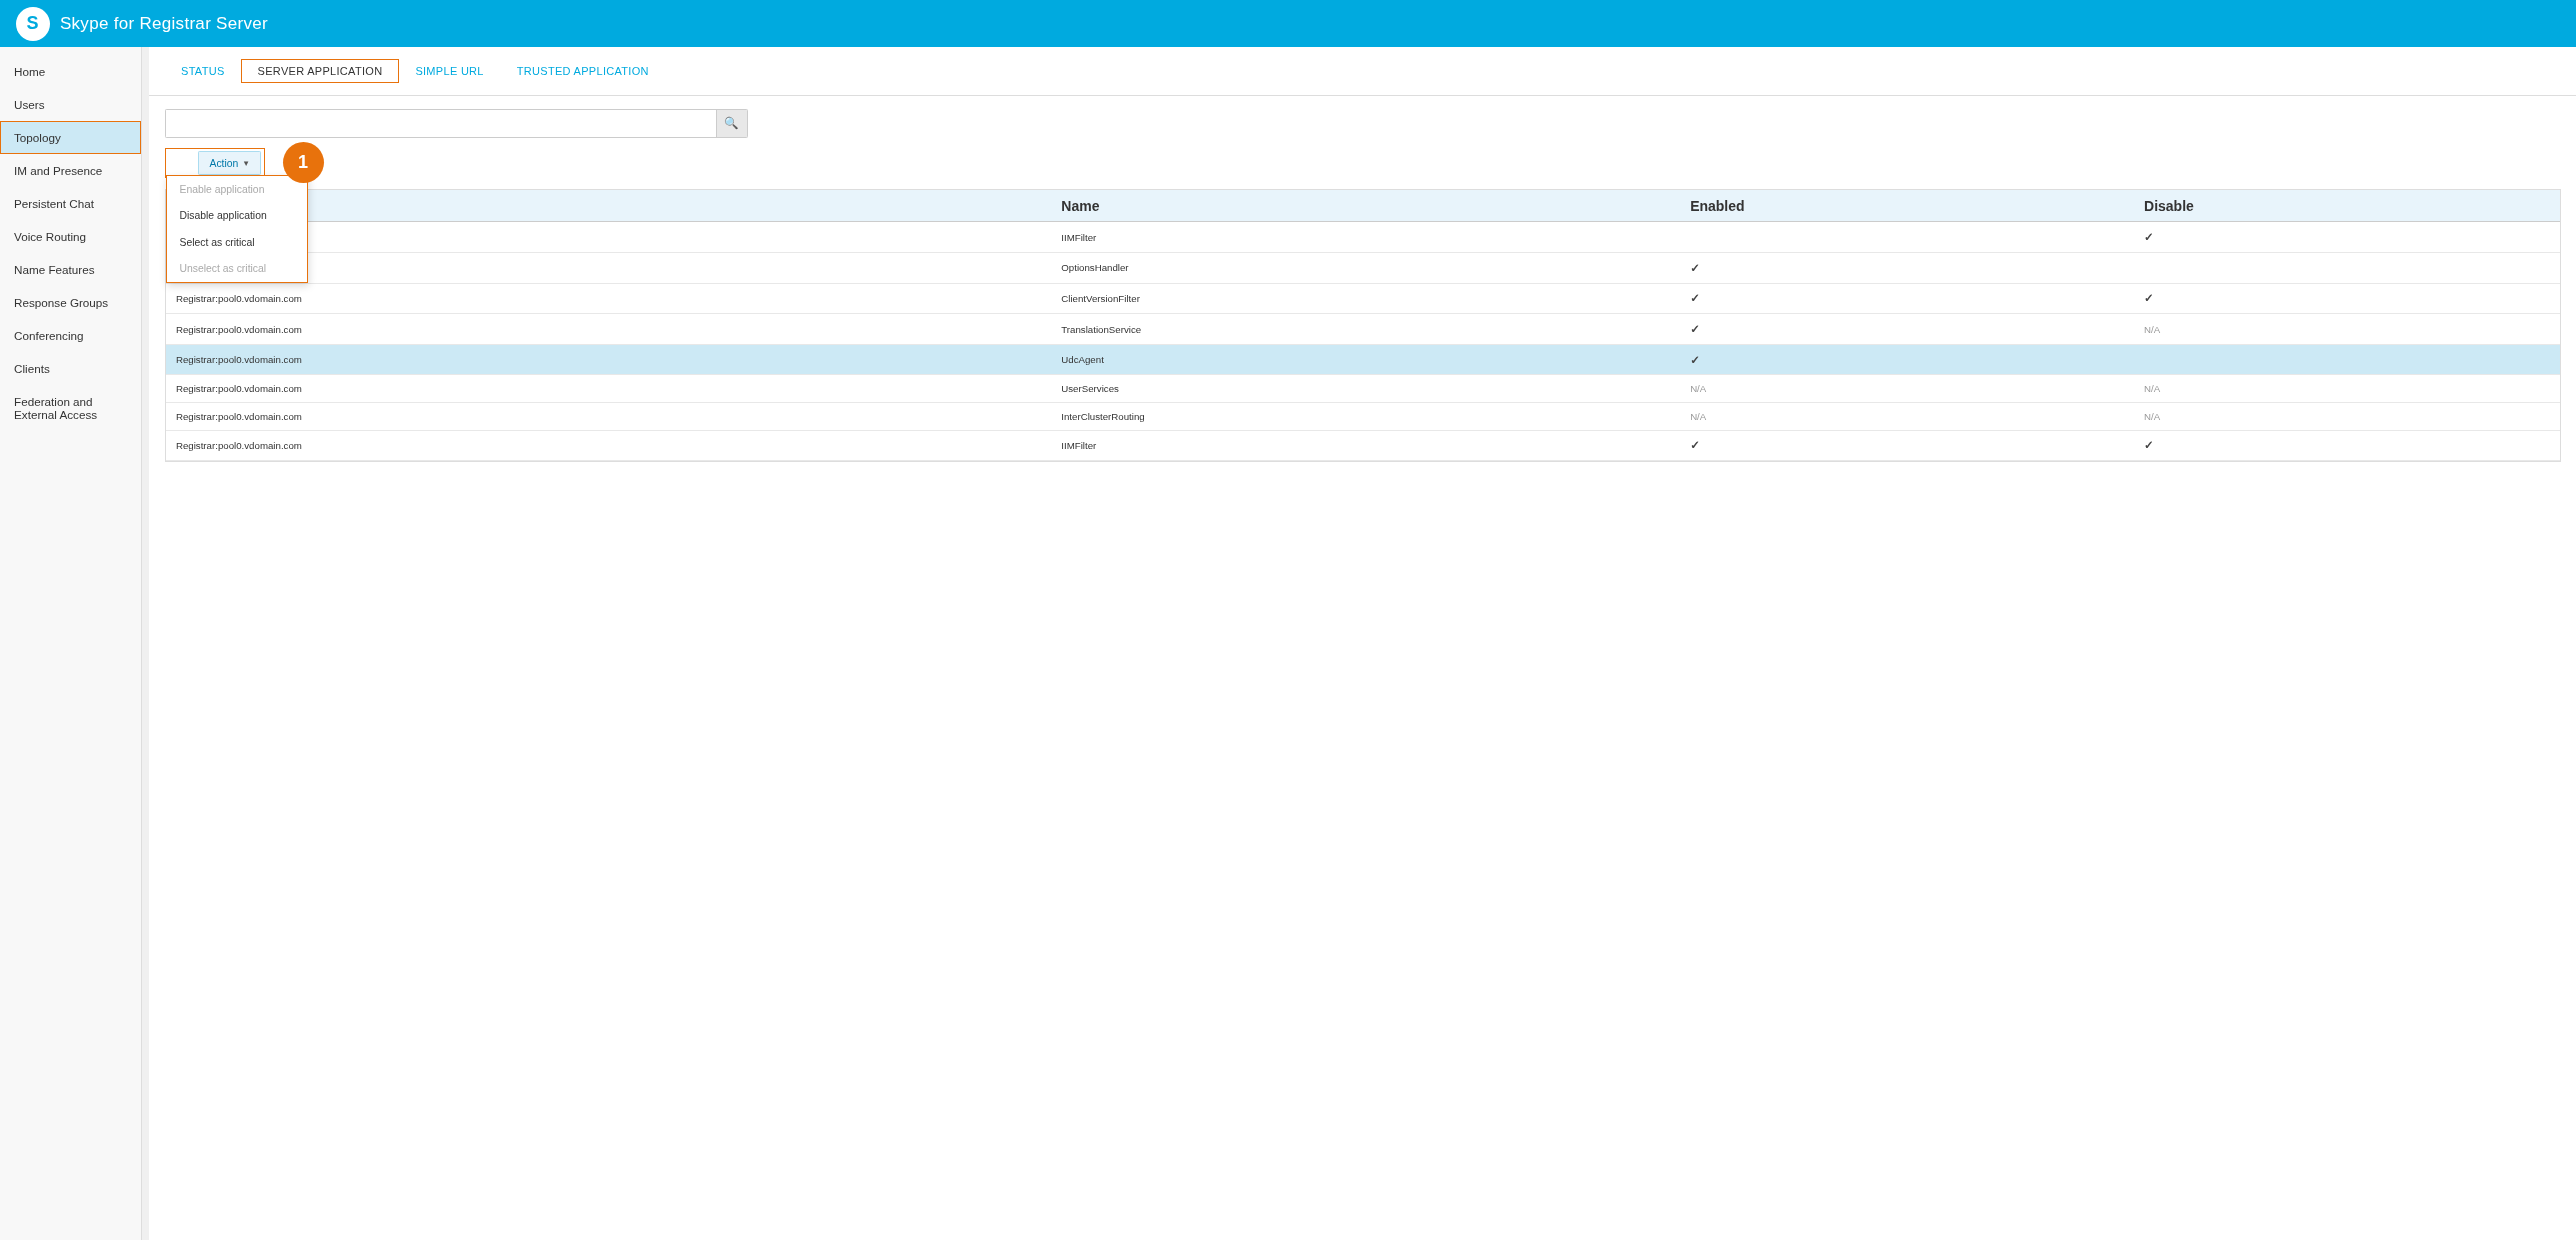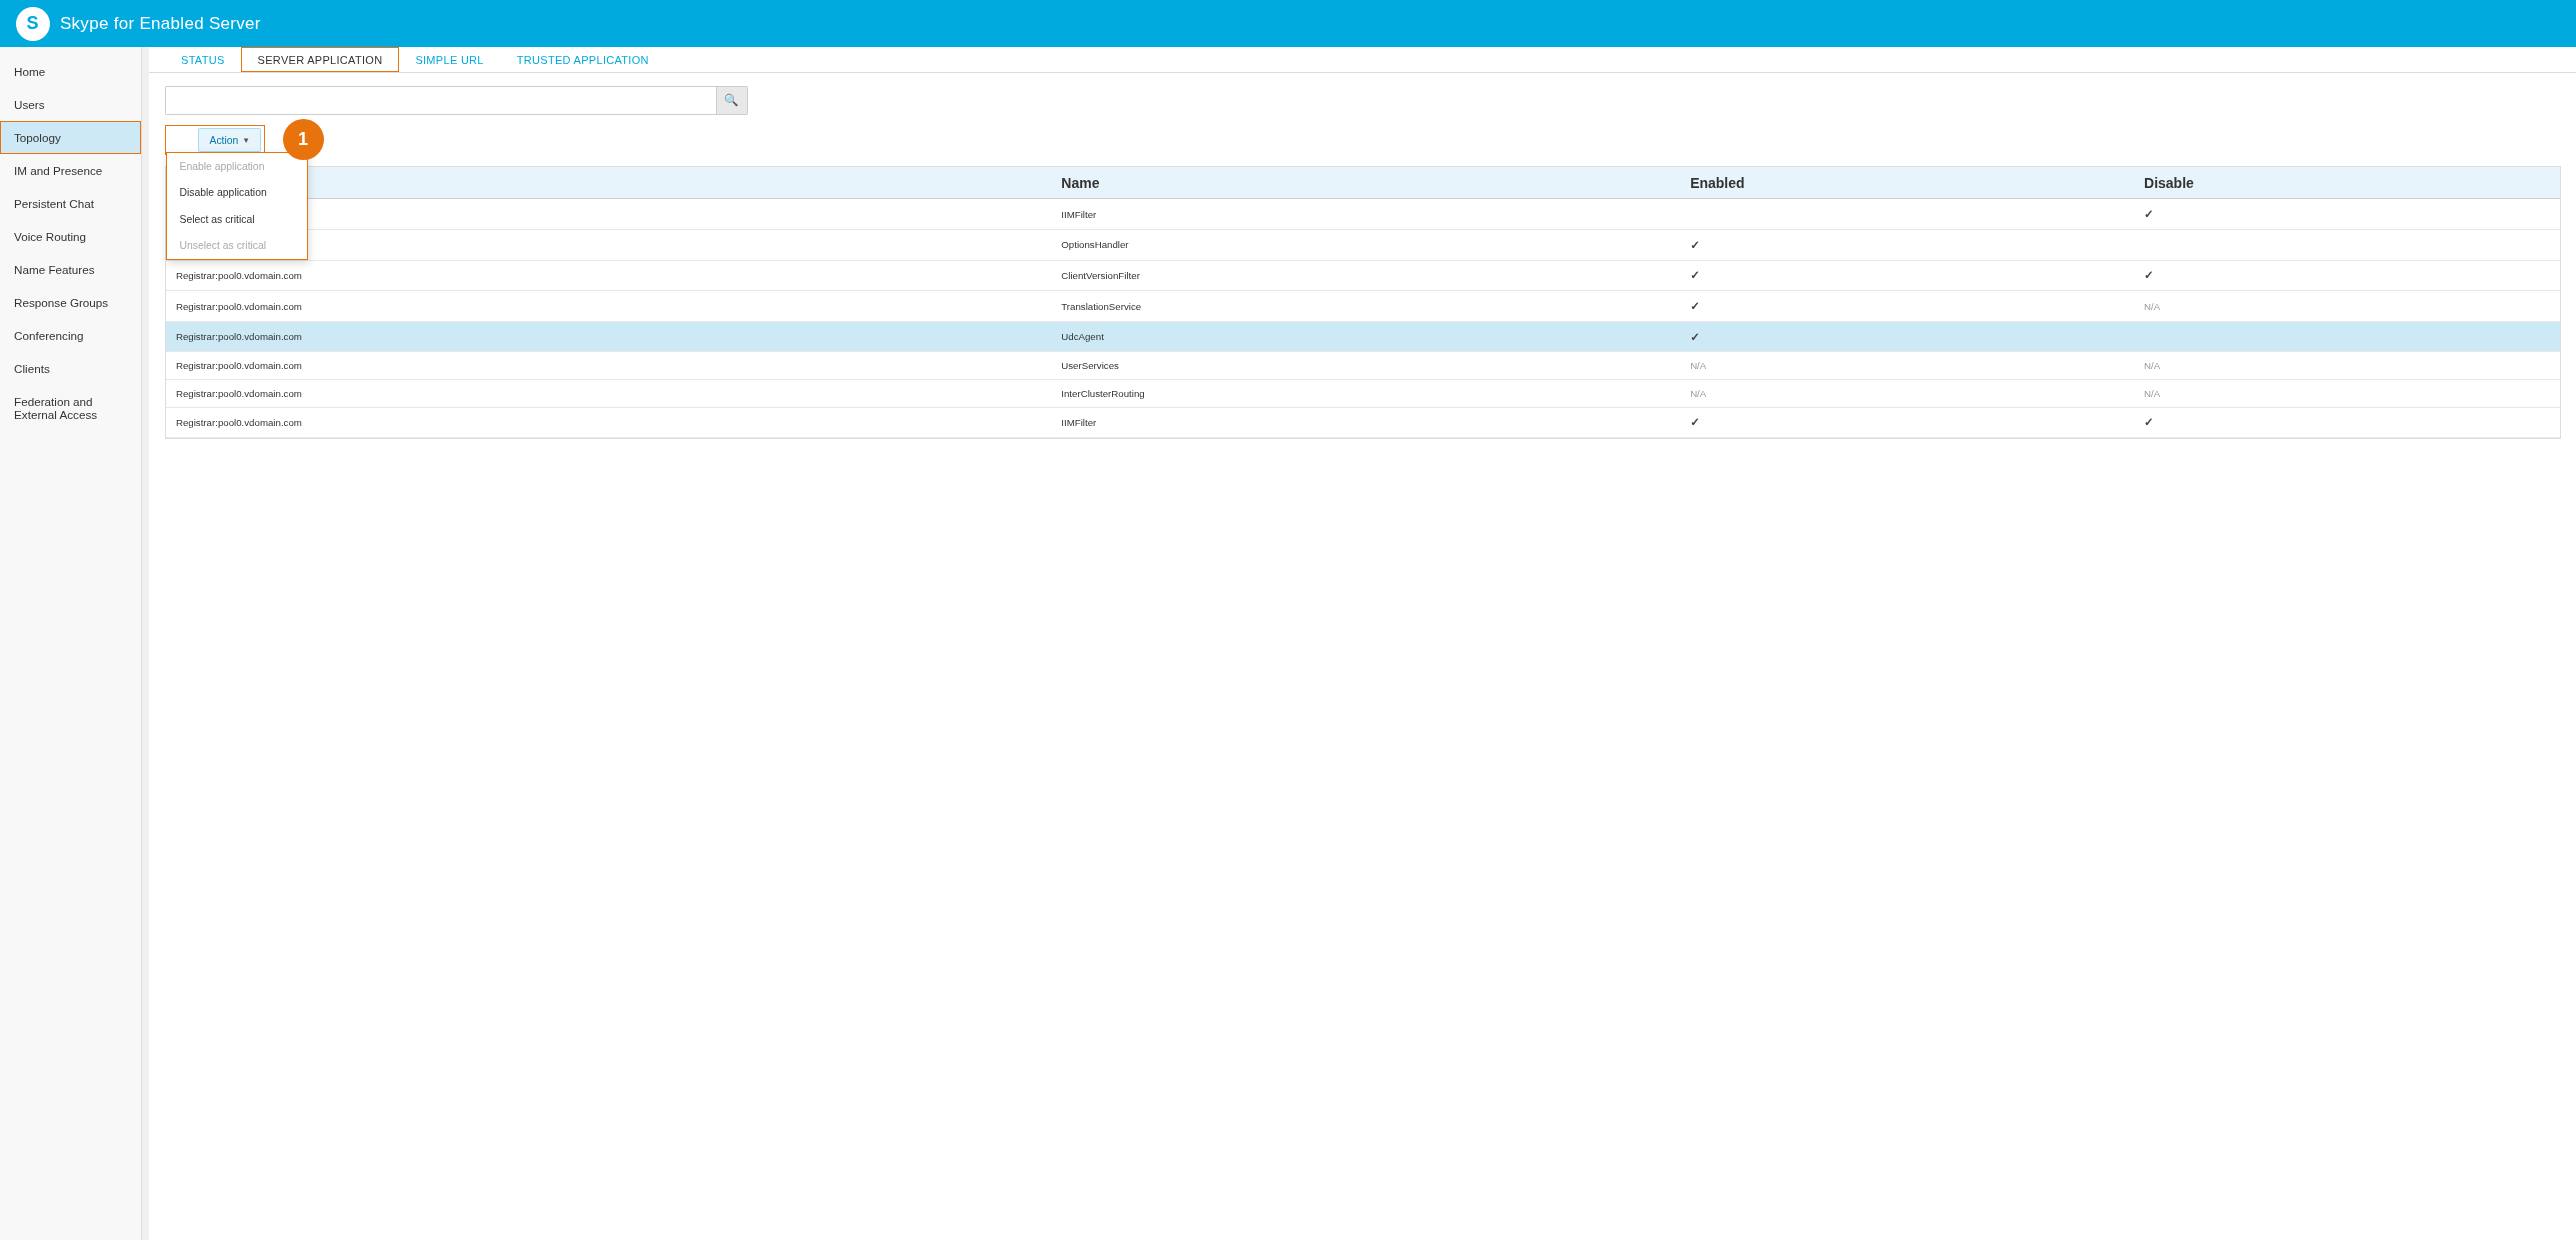--- a/index.html
+++ b/index.html
@@ -68,21 +68,21 @@
       overflow: auto;
       padding: 0;
     }
 
     
     .tabs {
       display: flex;
       align-items: center;
       border-bottom: 0.6px solid #ddd;
       padding: 0 15.5px;
-      height: 26px;
+      height: 49px;
       background: white;
     }
     .tab {
       padding: 5.2px 15.5px;
       font-size: 11px;
       font-weight: 500;
       cursor: pointer;
       color: #00AADF;
       border: 1.3px solid transparent;
       text-transform: uppercase;
@@ -254,21 +254,21 @@
       margin-bottom: 5.2px;
     }
   </style>
 </head>
 <body>
 
 <div class="header">
   <div class="header-logo">
     <span>S</span>
   </div>
-  <span class="header-title">Skype for Enabled Server</span>
+  <span class="header-title">Skype for Registrar Server</span>
 </div>
 
 <div class="layout">
 
   <nav class="sidebar">
 
   <div class="sidebar-item">Home</div>
       <div class="sidebar-item">Users</div>
       <div class="sidebar-item active">Topology</div>
       <div class="sidebar-item">IM and Presence</div>

